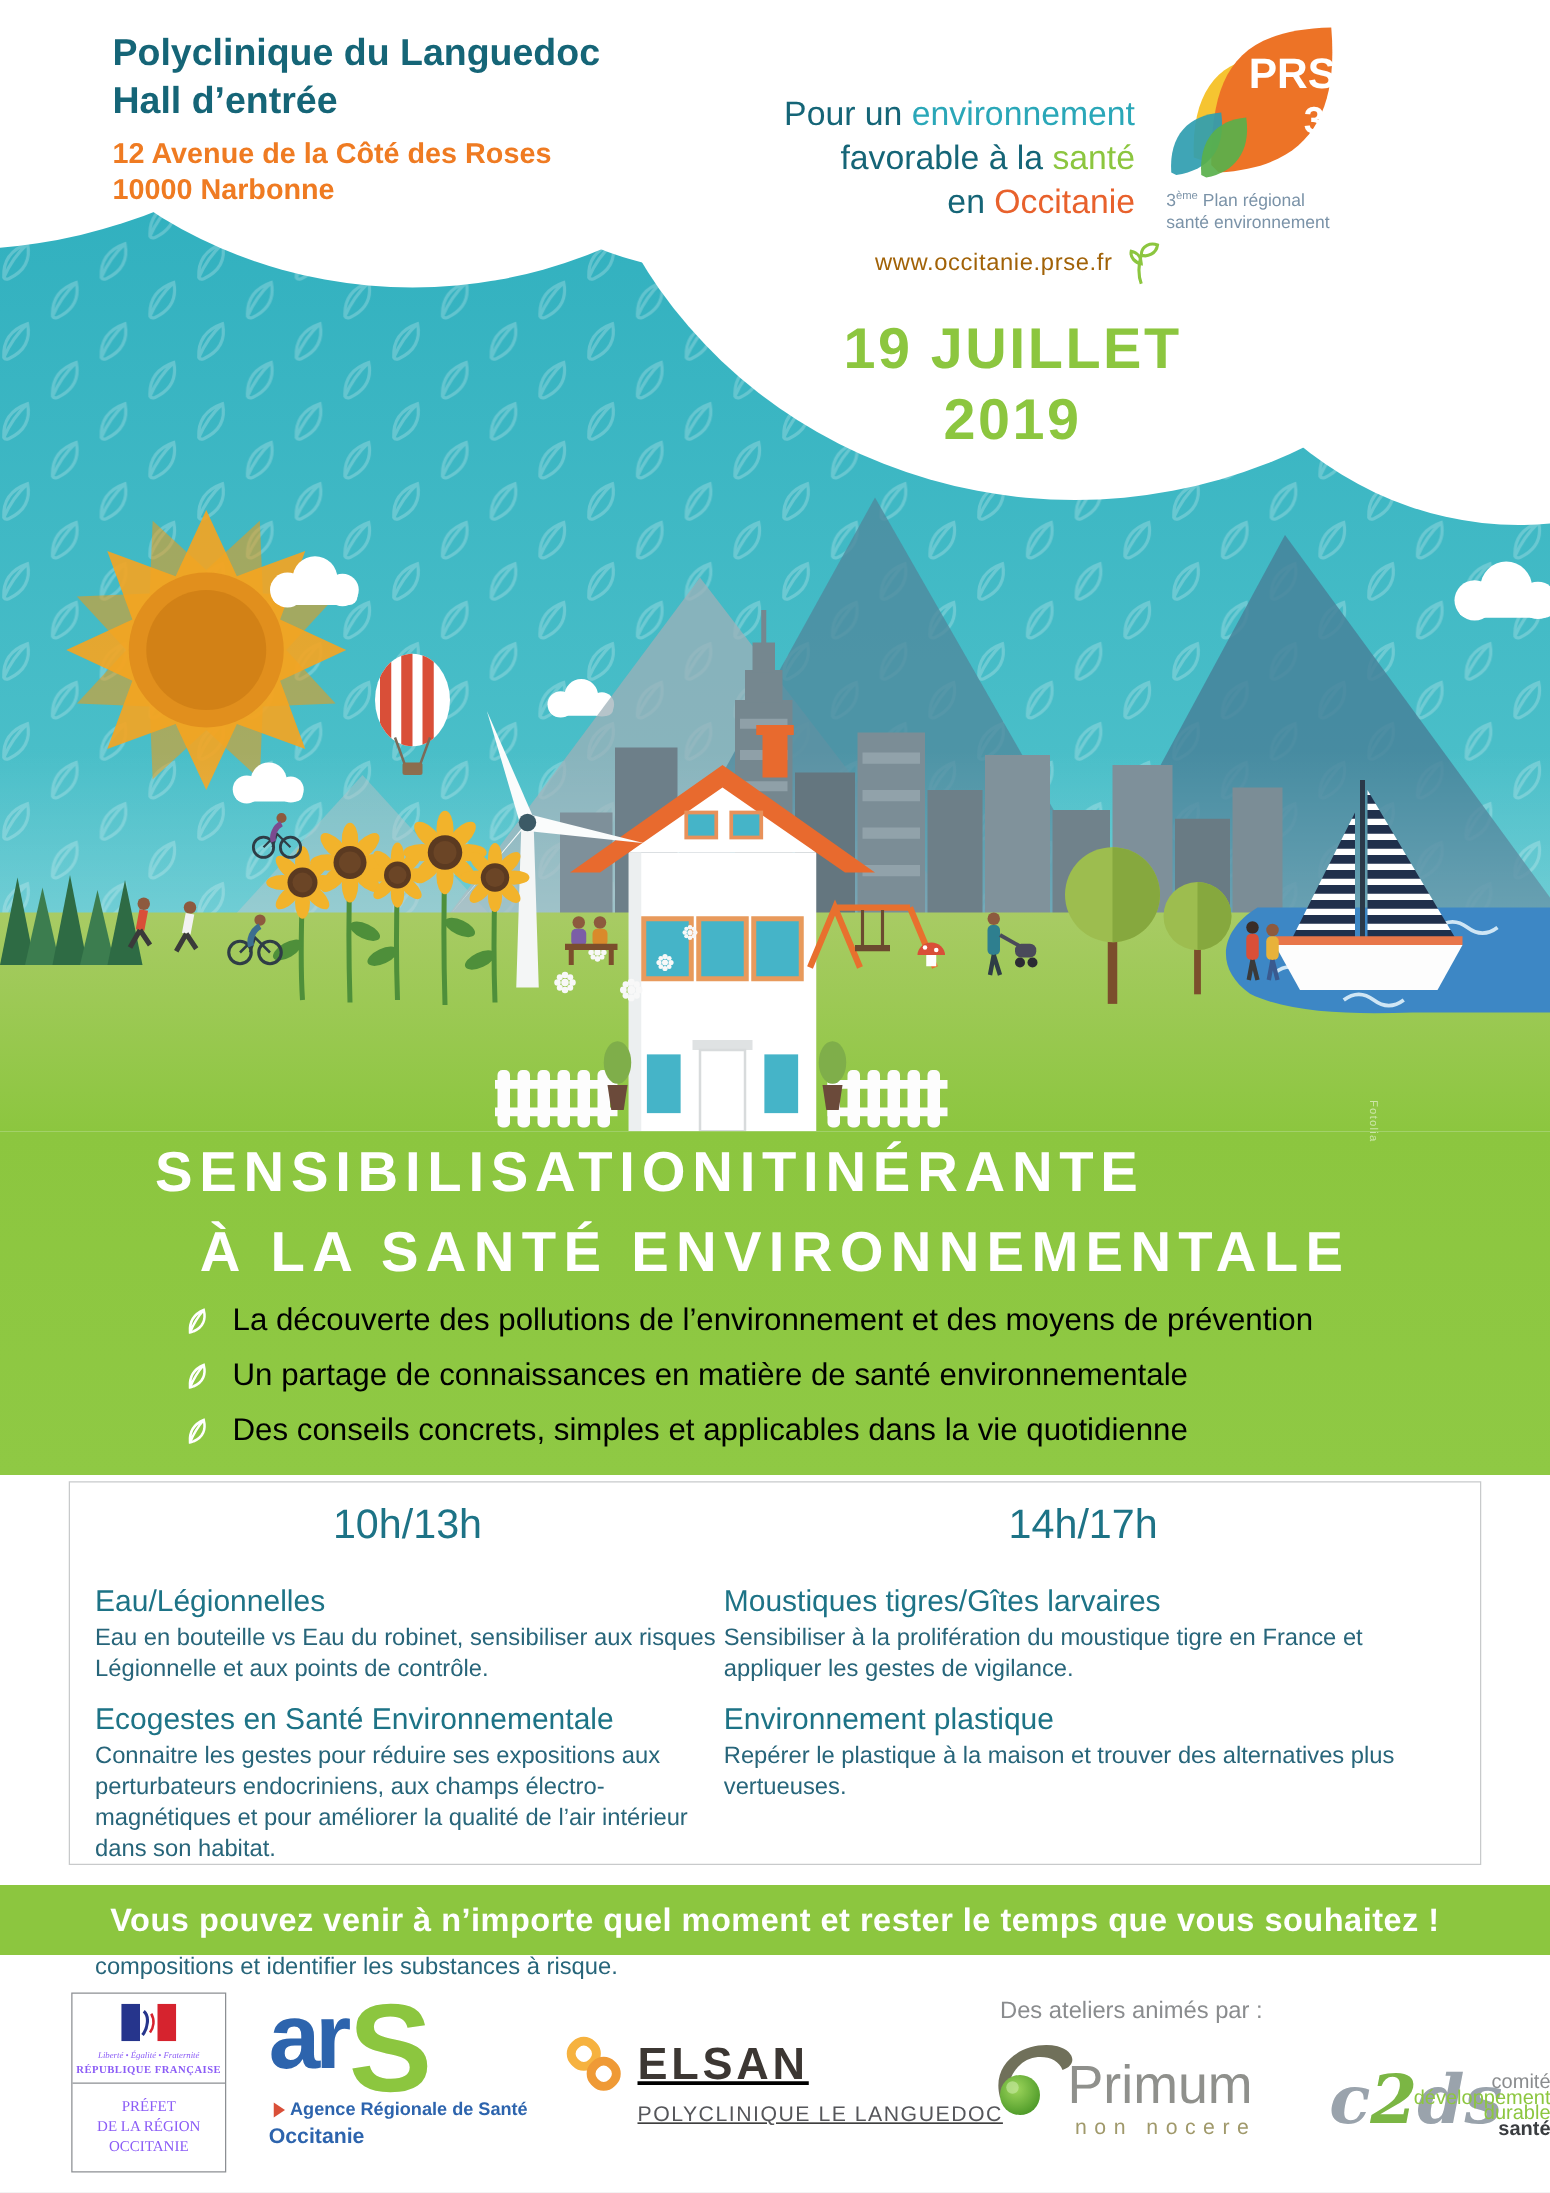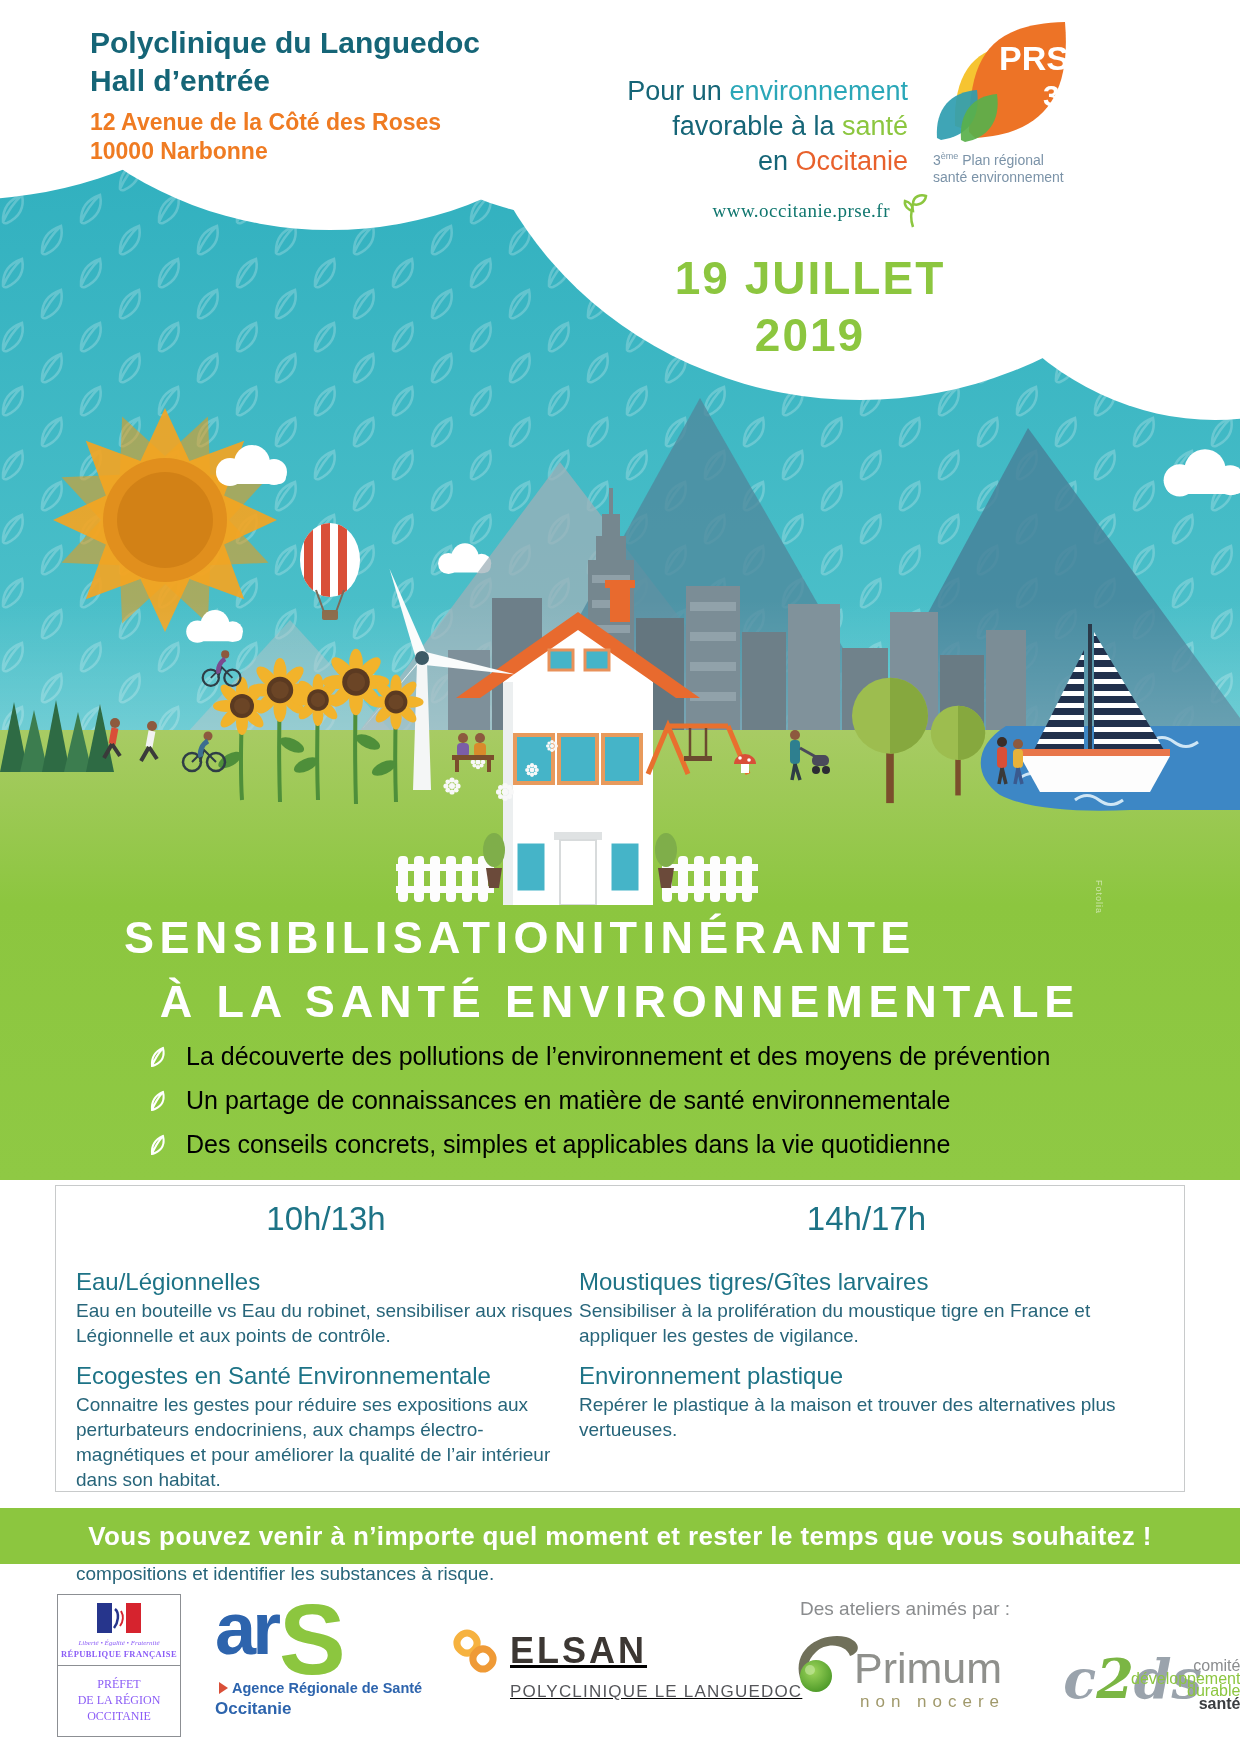--- a/index.html
+++ b/index.html
@@ -12,21 +12,21 @@
   
   .venue{left:90px;top:24px;font-size:30px;font-weight:bold;color:#156577;line-height:38px;}
   .address{left:90px;top:108px;font-size:23px;font-weight:bold;color:#ef7b22;line-height:29px;}
   .tagline{left:540px;top:74px;width:368px;text-align:right;font-size:27px;line-height:35px;color:#156577;}
   .tagline .t-teal{color:#2aa7b8;}
   .tagline .t-green{color:#8cc63f;}
   .tagline .t-orange{color:#e8612c;}
   .prse-sub{left:933px;top:148px;font-size:14px;color:#7b93a8;line-height:17px;}
   .prse-sub sup{font-size:9px;}
   .website-row{left:560px;top:193px;width:368px;display:flex;justify-content:flex-end;align-items:center;gap:10px;}
-  .website{font-size:19px;color:#0f766e;letter-spacing:.5px;font-family:Liberation Serif, serif;}
+  .website{font-size:19px;color:#a16207;letter-spacing:.5px;}
   
   .date{left:645px;top:250px;width:330px;text-align:center;color:#8cc63f;
         font-size:46px;font-weight:bold;letter-spacing:2px;line-height:57px;}
   
   .band{left:0;top:905px;width:1240px;height:275px;
         background:linear-gradient(180deg,#8cc63f 0%,#8fc944 100%);}
   .big-title{left:92px;top:912px;width:1056px;color:#ffffff;font-weight:bold;}
   .big-title .l1{display:flex;justify-content:flex-start;font-size:45px;letter-spacing:.12em;margin-left:32px;}
   .big-title .l2{margin-top:12px;text-align:center;font-size:45px;letter-spacing:.13em;}
   .bullets{left:148px;top:1042px;width:980px;color:#000000;}

